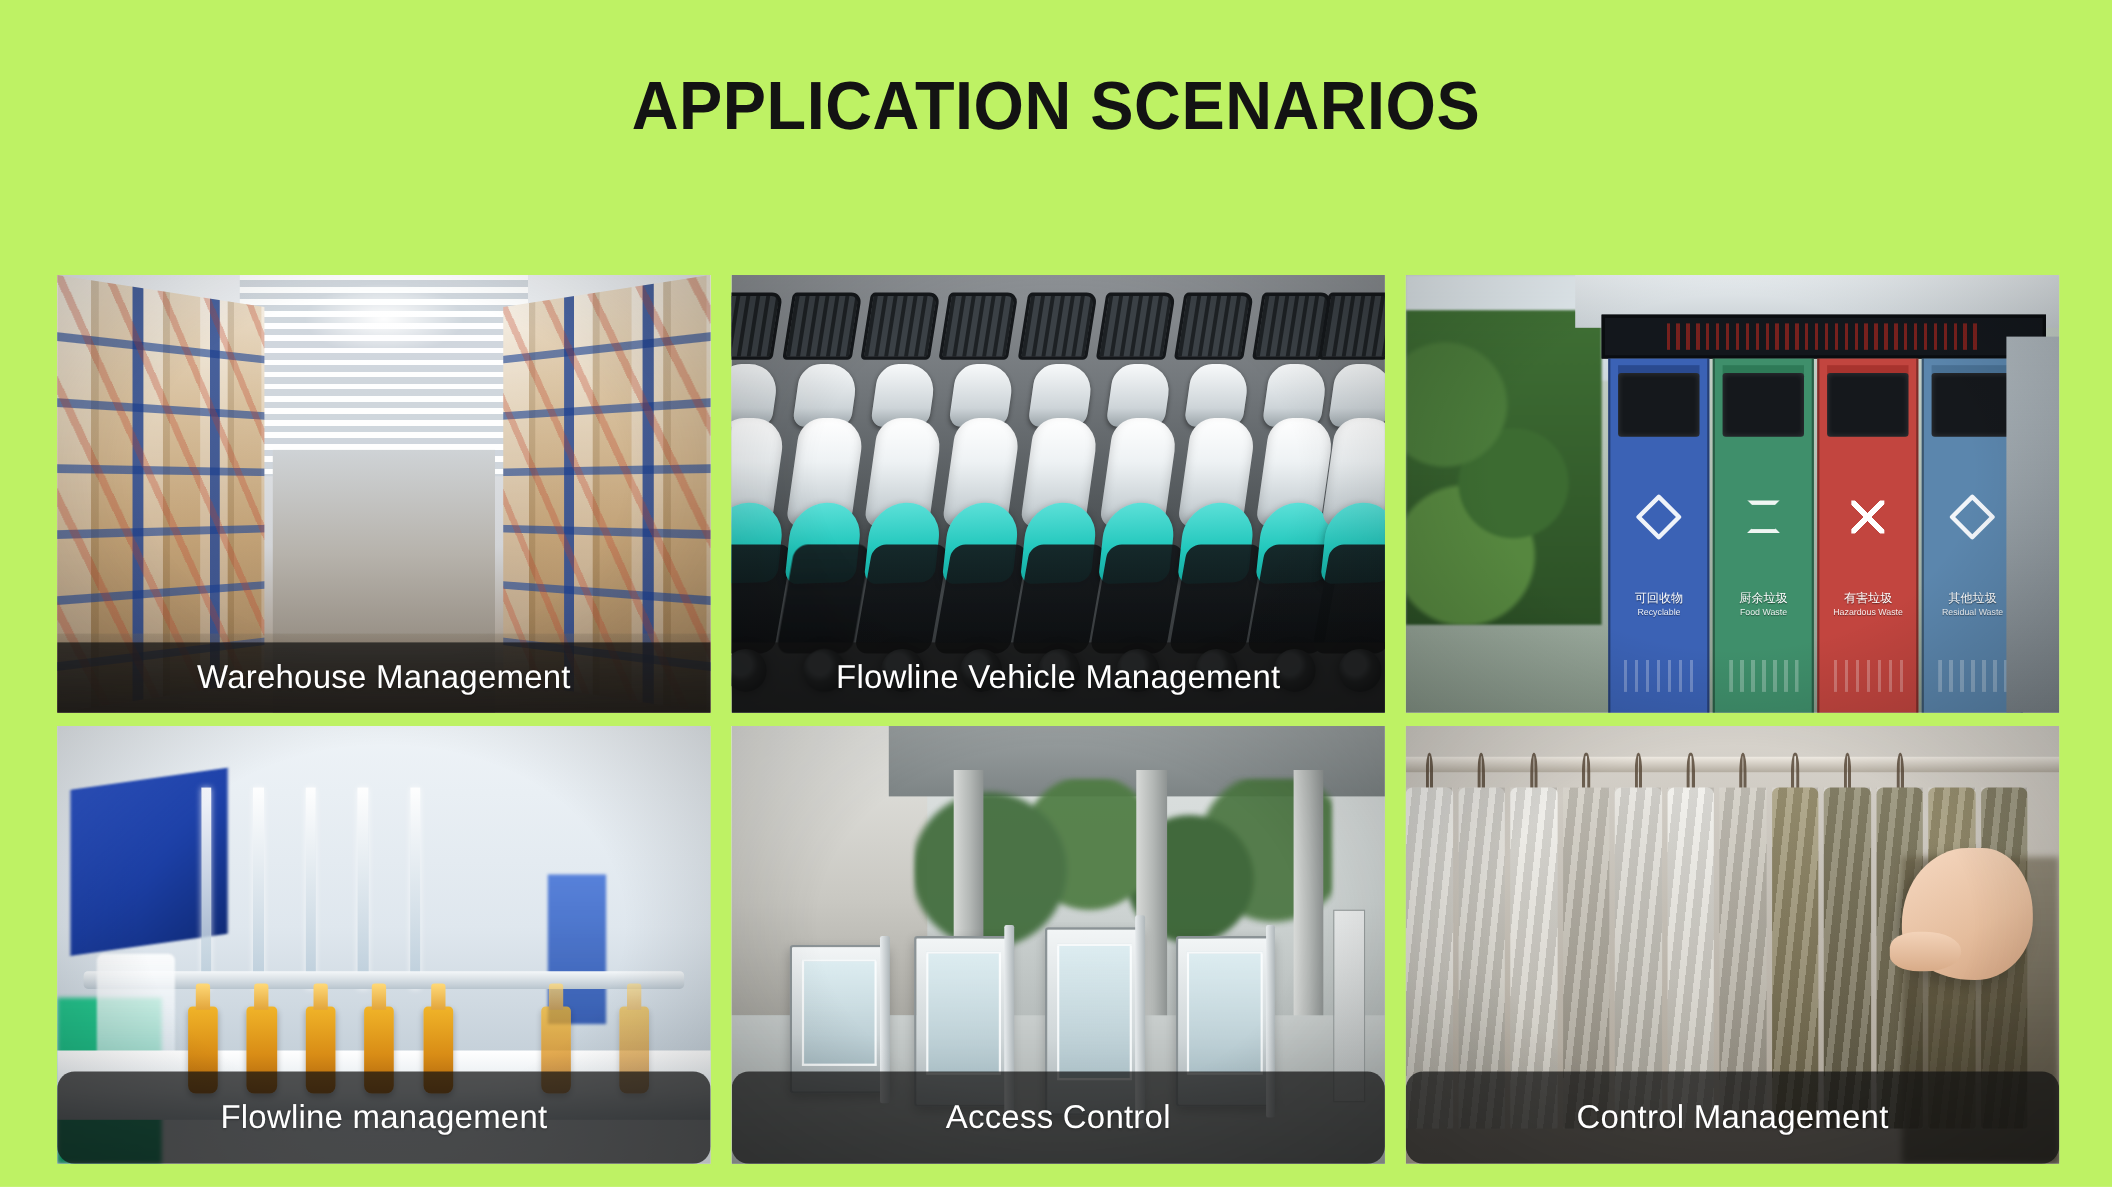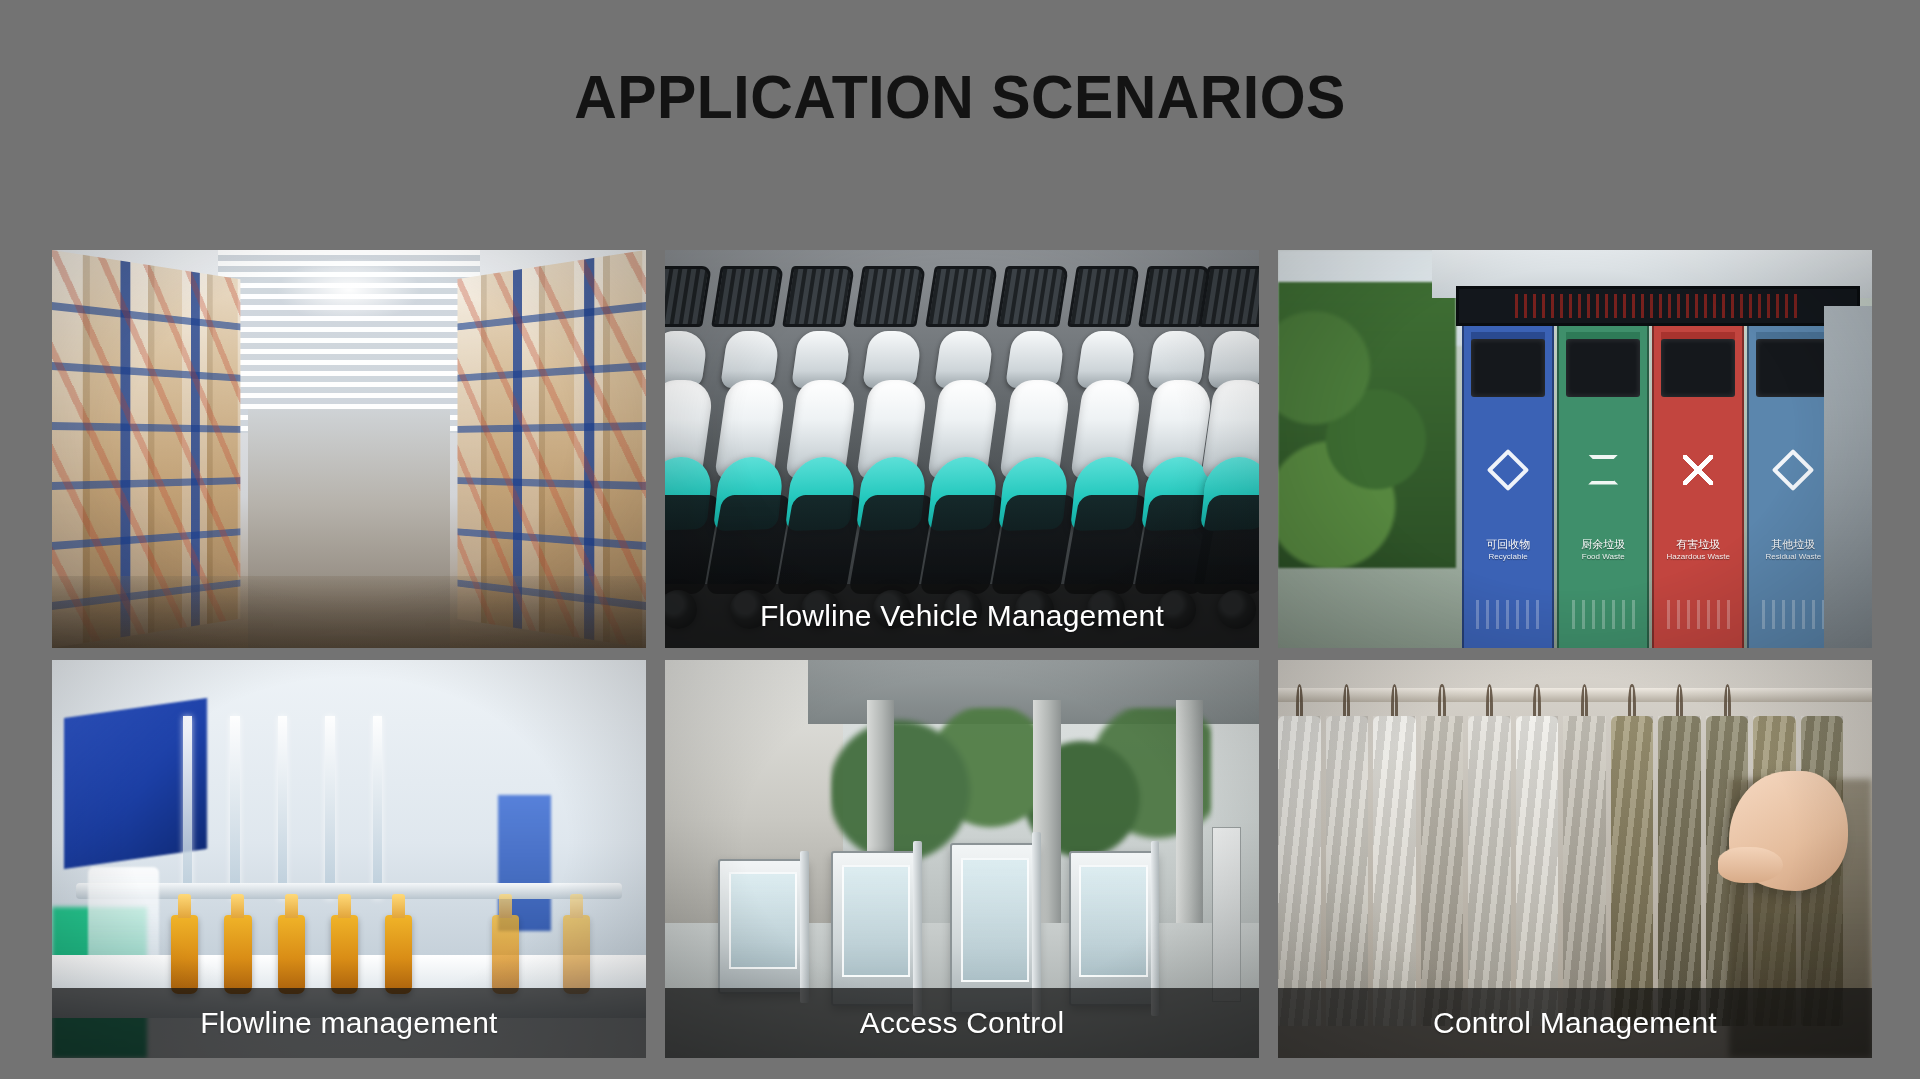--- a/index.html
+++ b/index.html
@@ -10,21 +10,21 @@
     height: 1079px;
     background: #ffffff;
     font-family: "Liberation Sans", sans-serif;
     overflow: hidden;
   }
 
   .page {
     position: relative;
     width: 1920px;
     height: 1079px;
-    background: #737373;
+    background: #bef264;
   }
 
   
   .page-title {
     position: absolute;
     top: 64px;
     left: 0;
     width: 1920px;
     text-align: center;
     font-family: "Liberation Sans", sans-serif;
@@ -68,21 +68,21 @@
     left: 0;
     right: 0;
     bottom: 0;
     height: 64px;
     background: rgba(17,17,17,0.72);
     display: flex;
     align-items: center;
     justify-content: center;
     z-index: 40;
   }
-  .caption-bar.tall { height: 70px; }
+  .caption-bar.tall { height: 84px; border-radius: 16px; }
 
   .caption-text {
     color: #ffffff;
     font-size: 30px;
     font-weight: 400;
     letter-spacing: 0.2px;
     font-family: "Liberation Sans", sans-serif;
     text-shadow: 0 1px 2px rgba(0,0,0,0.35);
   }
 
@@ -439,20 +439,23 @@
           <div class="rack-braces"></div>
         </div>
         <div class="rack right">
           <div class="rack-shelves"></div>
           <div class="rack-posts"></div>
           <div class="rack-braces"></div>
         </div>
         <div class="wh-floor"></div>
       </div>
       <div class="vignette"></div>
+      <div class="caption-bar">
+        <span class="caption-text">Warehouse Management</span>
+      </div>
     </div>
 
     <div class="card">
       <div class="photo">
         <div class="ev-bg"></div>
         <div class="ev-row">
           <div class="scooter" style="left:-4%">
             <div class="sc-basket"></div>
             <div class="sc-seat"></div>
             <div class="sc-body"></div>

